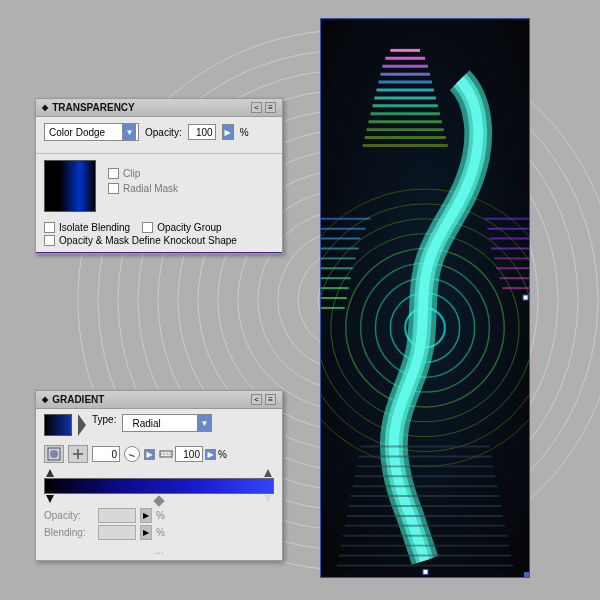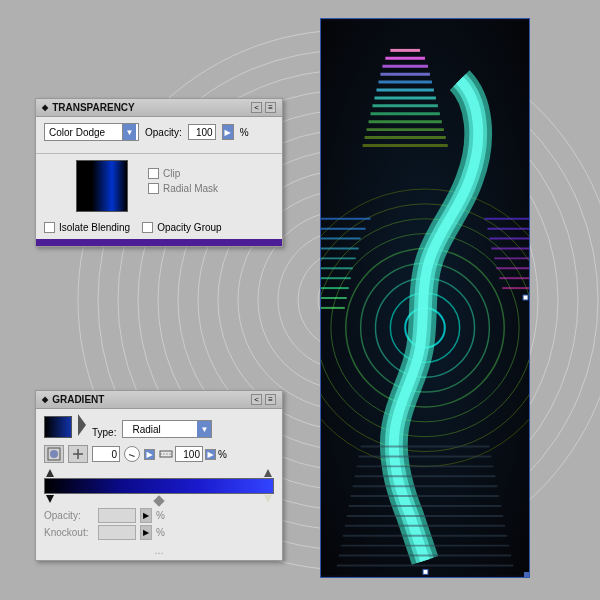--- a/index.html
+++ b/index.html
@@ -156,23 +156,22 @@
       font-size: 8px;
       color: white;
     }
 
     .pct-label { font-size: 10px; }
 
     
     .thumbnail-row {
       display: flex;
       align-items: flex-start;
-      gap: 20px;
+      gap: 12px;
       padding: 6px 8px;
-      margin-left: 32px;
     }
 
     .thumbnail {
       width: 52px;
       height: 52px;
       background: linear-gradient(to right, #000 30%, #001a66 50%, #0033cc 70%, #000 100%);
       border: 1px solid #555;
     }
 
     .mask-options {
@@ -193,21 +192,21 @@
     .checkbox {
       width: 11px;
       height: 11px;
       border: 1px solid #888;
       background: white;
     }
 
     
     .check-row-group {
       padding: 4px 8px;
-      border-bottom: 7px solid #4c1d95;
+      border-bottom: 1px solid #4c1d95;
     }
 
     .check-row {
       display: flex;
       align-items: center;
       gap: 4px;
       font-size: 10px;
       margin-bottom: 2px;
     }
 
@@ -226,21 +225,21 @@
       background: linear-gradient(to bottom, #d0d0d0, #b8b8b8);
       border-bottom: 1px solid #999;
       padding: 3px 6px;
       display: flex;
       align-items: center;
       justify-content: space-between;
     }
 
     .grad-row1 {
       display: flex;
-      align-items: flex-end;
+      align-items: flex-start;
       gap: 6px;
       padding: 5px 8px;
     }
 
     .grad-swatch {
       width: 28px;
       height: 22px;
       background: linear-gradient(to right, #000, #1133aa);
       border: 1px solid #555;
     }
@@ -628,20 +627,24 @@
       </div>
     </div>
 
     <div class="check-row-group">
       <div class="check-row">
         <div class="checkbox"></div>
         <span>Isolate Blending</span>
         <div class="checkbox" style="margin-left:8px;"></div>
         <span>Opacity Group</span>
       </div>
+      <div class="check-row">
+        <div class="checkbox"></div>
+        <span>Opacity &amp; Mask Define Knockout Shape</span>
+      </div>
     </div>
   </div>
 
   <div class="gradient-panel">
     <div class="gradient-header">
       <div class="panel-header-title">
         <span style="font-size:8px;">◆</span>
         <span>GRADIENT</span>
       </div>
       <div class="panel-header-controls">
@@ -712,21 +715,21 @@
     </div>
 
     <div class="grad-fields">
       <div class="grad-field-row">
         <span class="grad-field-label">Opacity:</span>
         <div class="grad-field-input"></div>
         <div class="grad-field-arrow">▶</div>
         <span class="grad-field-pct">%</span>
       </div>
       <div class="grad-field-row">
-        <span class="grad-field-label">Knockout:</span>
+        <span class="grad-field-label">Blending:</span>
         <div class="grad-field-input"></div>
         <div class="grad-field-arrow">▶</div>
         <span class="grad-field-pct">%</span>
       </div>
     </div>
 
     <div style="text-align:center; font-size:9px; color:#888; padding-bottom:2px; cursor:pointer;">⋯</div>
   </div>
 
 </div>

